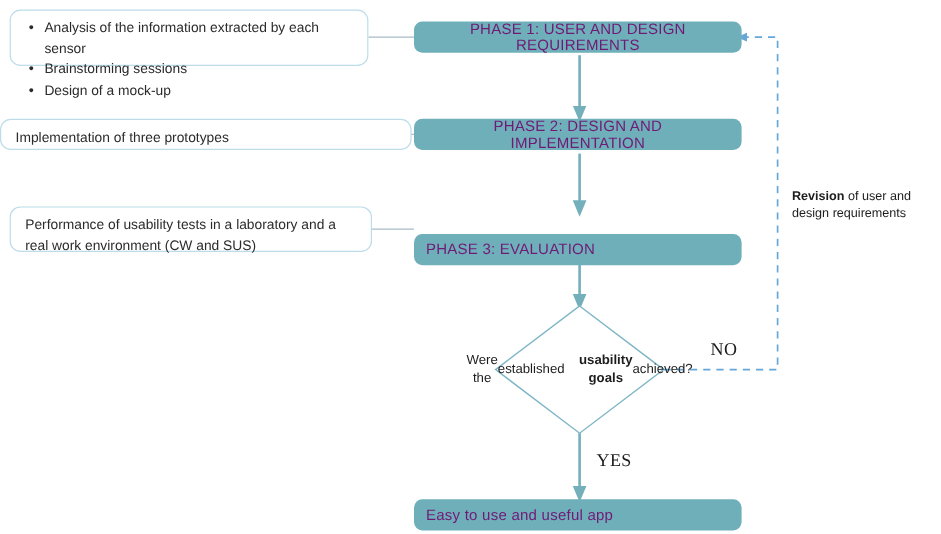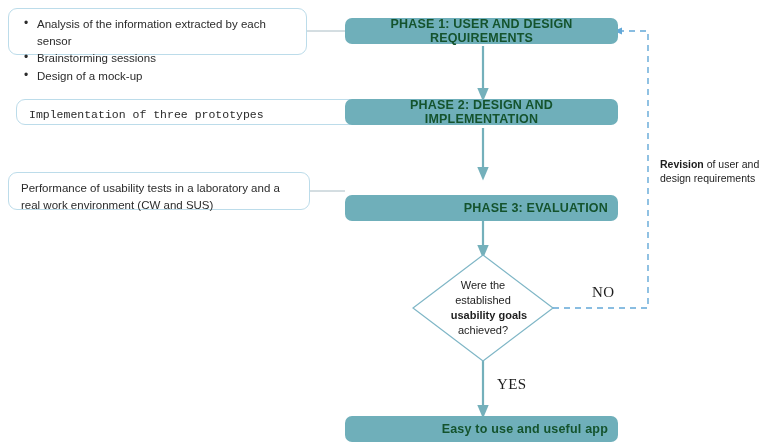--- a/index.html
+++ b/index.html
@@ -26,30 +26,29 @@
     height: 445px;
     pointer-events: none;
   }
 
   
   .phase-box {
     position: absolute;
     box-sizing: border-box;
     background: #6fafba;
     border-radius: 7px;
-    color: #14532d;
+    color: #701a75;
     font-size: 12.5px;
     letter-spacing: 0.2px;
     display: flex;
     align-items: center;
-    justify-content: flex-end;
+    justify-content: flex-start;
     text-align: center;
     padding: 0 10px;
     line-height: 1.15;
-    font-weight: bold;
   }
 
   
   .note-box {
     position: absolute;
     box-sizing: border-box;
     background: #ffffff;
     border: 1px solid #bcdcea;
     border-radius: 9px;
     color: #2b2b2b;
@@ -82,21 +81,21 @@
   .diamond-wrap {
     position: absolute;
   }
   .diamond-label {
     position: absolute;
     left: 0;
     top: 0;
     width: 100%;
     height: 100%;
     display: flex;
-    flex-direction: column;
+    flex-direction: row;
     align-items: center;
     justify-content: center;
     font-size: 11px;
     line-height: 1.35;
     color: #1d1d1d;
     text-align: center;
   }
   .diamond-label .strong {
     font-weight: bold;
     margin-left: 12px;
@@ -149,21 +148,21 @@
   </svg>
 
   <div class="note-box" style="left:8px; top:8px; width:299px; height:47px;">
     <ul>
       <li>Analysis of the information extracted by each sensor</li>
       <li>Brainstorming sessions</li>
       <li>Design of a mock-up</li>
     </ul>
   </div>
 
-  <div class="note-box" style="left:16px; top:99px; width:343px; height:26px;font-family:Liberation Mono, monospace;">
+  <div class="note-box" style="left:0; top:99px; width:343px; height:26px;">
     <div>Implementation of three prototypes</div>
   </div>
 
   <div class="note-box" style="left:8px; top:172px; width:302px; height:38px;">
     <div>Performance of usability tests in a laboratory and a real work environment (CW and SUS)</div>
   </div>
 
   <div class="phase-box" style="left:345px; top:18px; width:273px; height:26px;">
     <span>PHASE 1: USER AND DESIGN REQUIREMENTS</span>
   </div>

